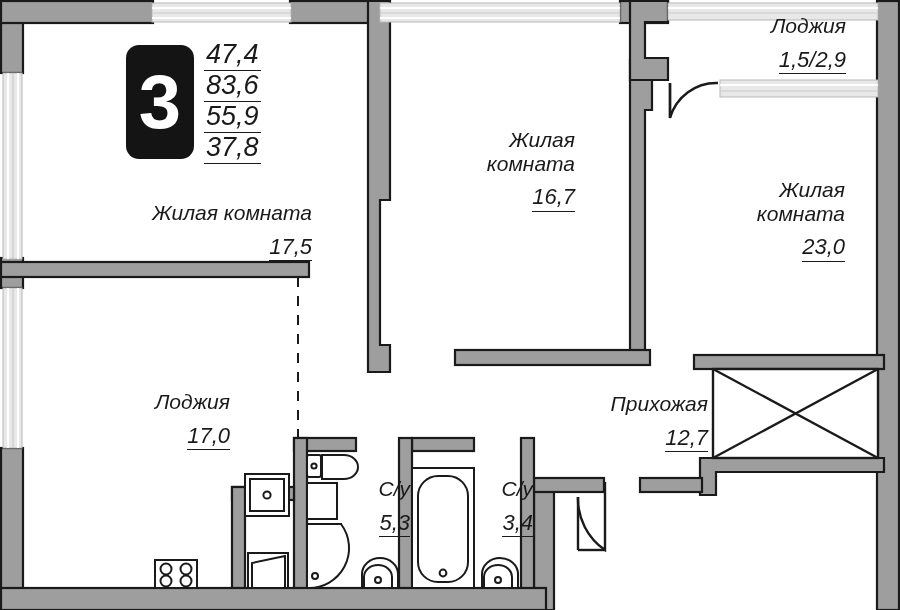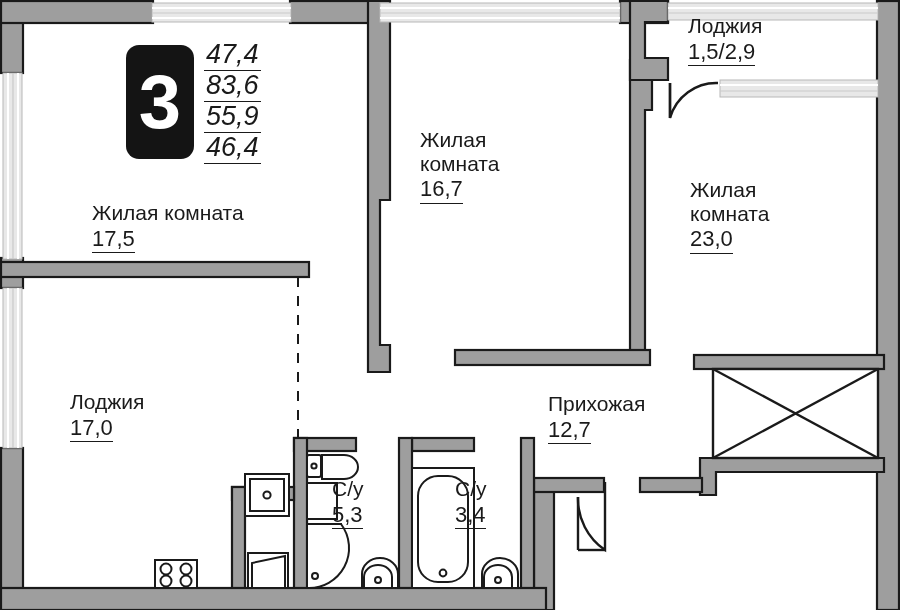--- a/index.html
+++ b/index.html
@@ -7,34 +7,35 @@
   body{font-family:"Liberation Sans", sans-serif;}
   #plan{
     position:relative;
     width:900px;height:610px;
     background:#ffffff;
     overflow:hidden;
   }
   #plan svg{position:absolute;left:0;top:0;}
   .lbl{
     position:absolute;
-    text-align:left;
+    text-align:right;
     color:#1a1a1a;
     line-height:1.12;
     white-space:nowrap;
     font-family:"Liberation Sans", sans-serif;
+    font-style:italic;
   }
   .lbl .rm{display:block;font-size:21px;font-weight:400;letter-spacing:0px;}
   .lbl .ar{
     display:inline-block;
     font-size:22px;
     font-weight:400;
     border-bottom:1.6px solid #1a1a1a;
     padding-bottom:1px;
-    margin-top:2px;
+    margin-top:10px;
   }
   #badge{
     position:absolute;
     left:126px;top:45px;
     width:68px;height:114px;
     background:#141414;
     border-radius:13px;
     color:#ffffff;
     font-size:76px;
     font-weight:bold;
@@ -218,21 +219,21 @@
     </g>
 
   </svg>
 
   <div id="badge">3</div>
 
   <div id="areas">
     <div>47,4</div>
     <div>83,6</div>
     <div>55,9</div>
-    <div>46,4</div>
+    <div>37,8</div>
   </div>
 
   <div class="lbl" style="left:92px;top:201px;width:220px;">
     <span class="rm">Жилая комната</span>
     <span class="ar">17,5</span>
   </div>
 
   <div class="lbl" style="left:420px;top:128px;width:155px;">
     <span class="rm">Жилая</span>
     <span class="rm">комната</span>

